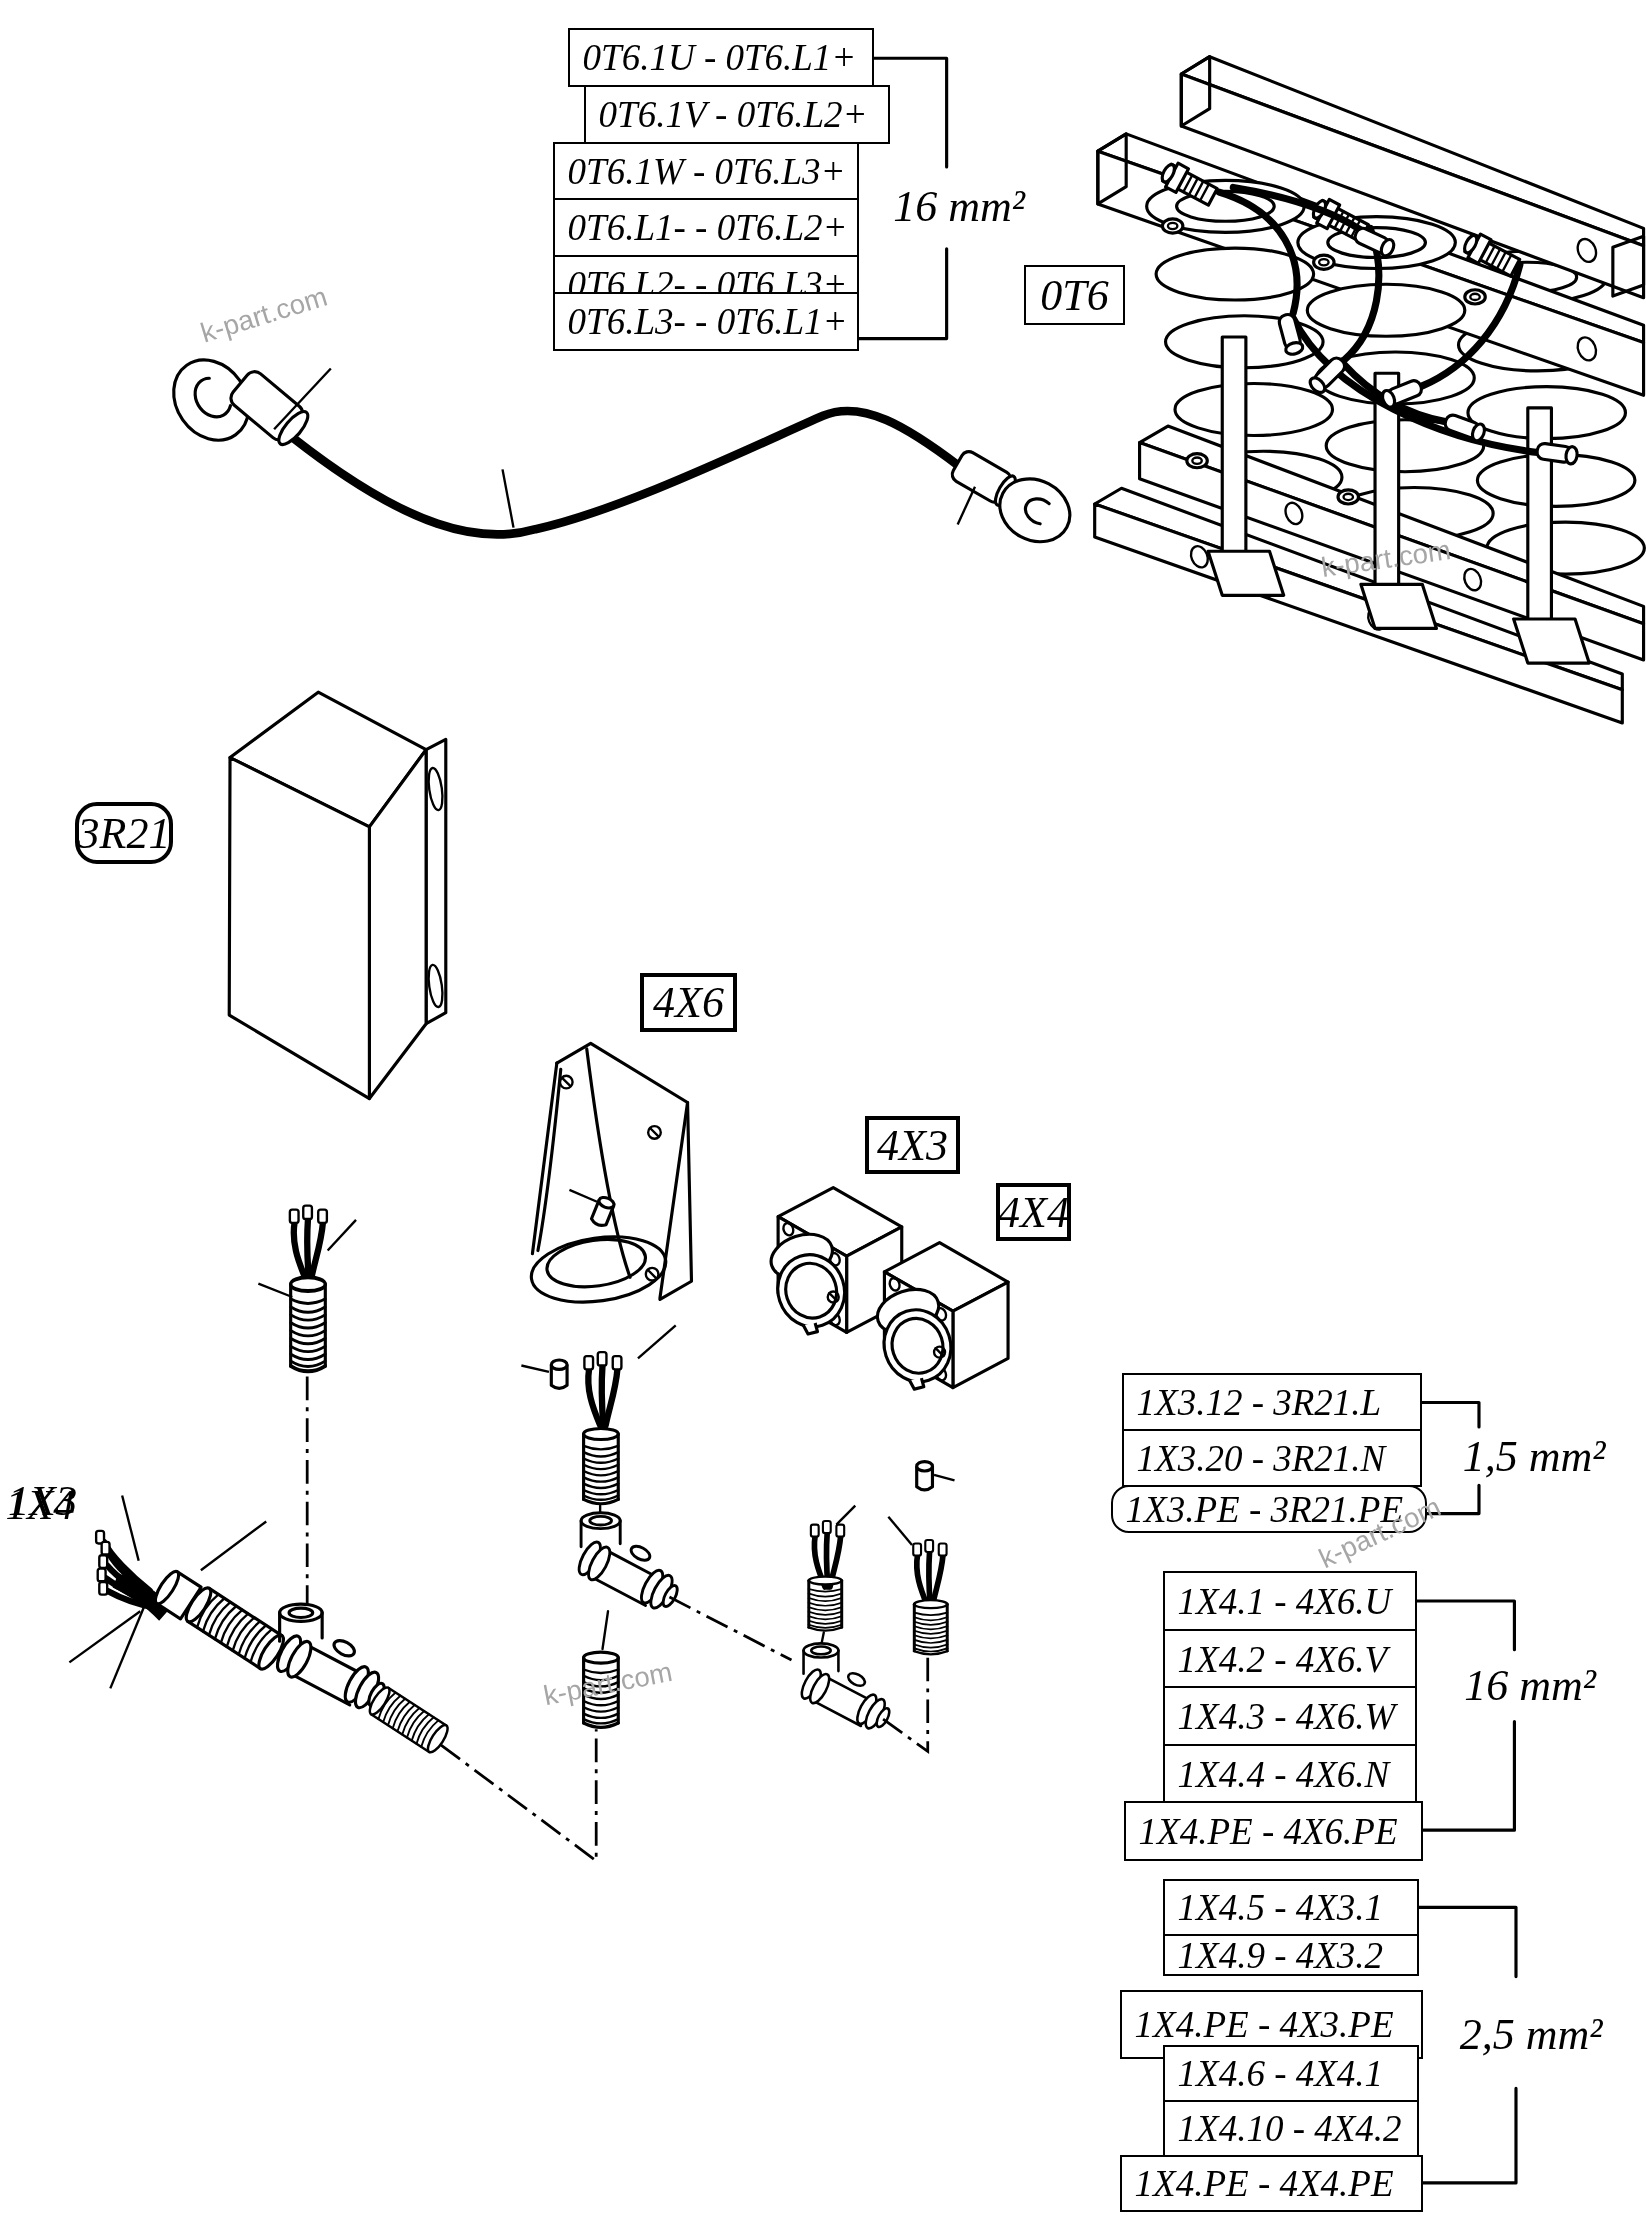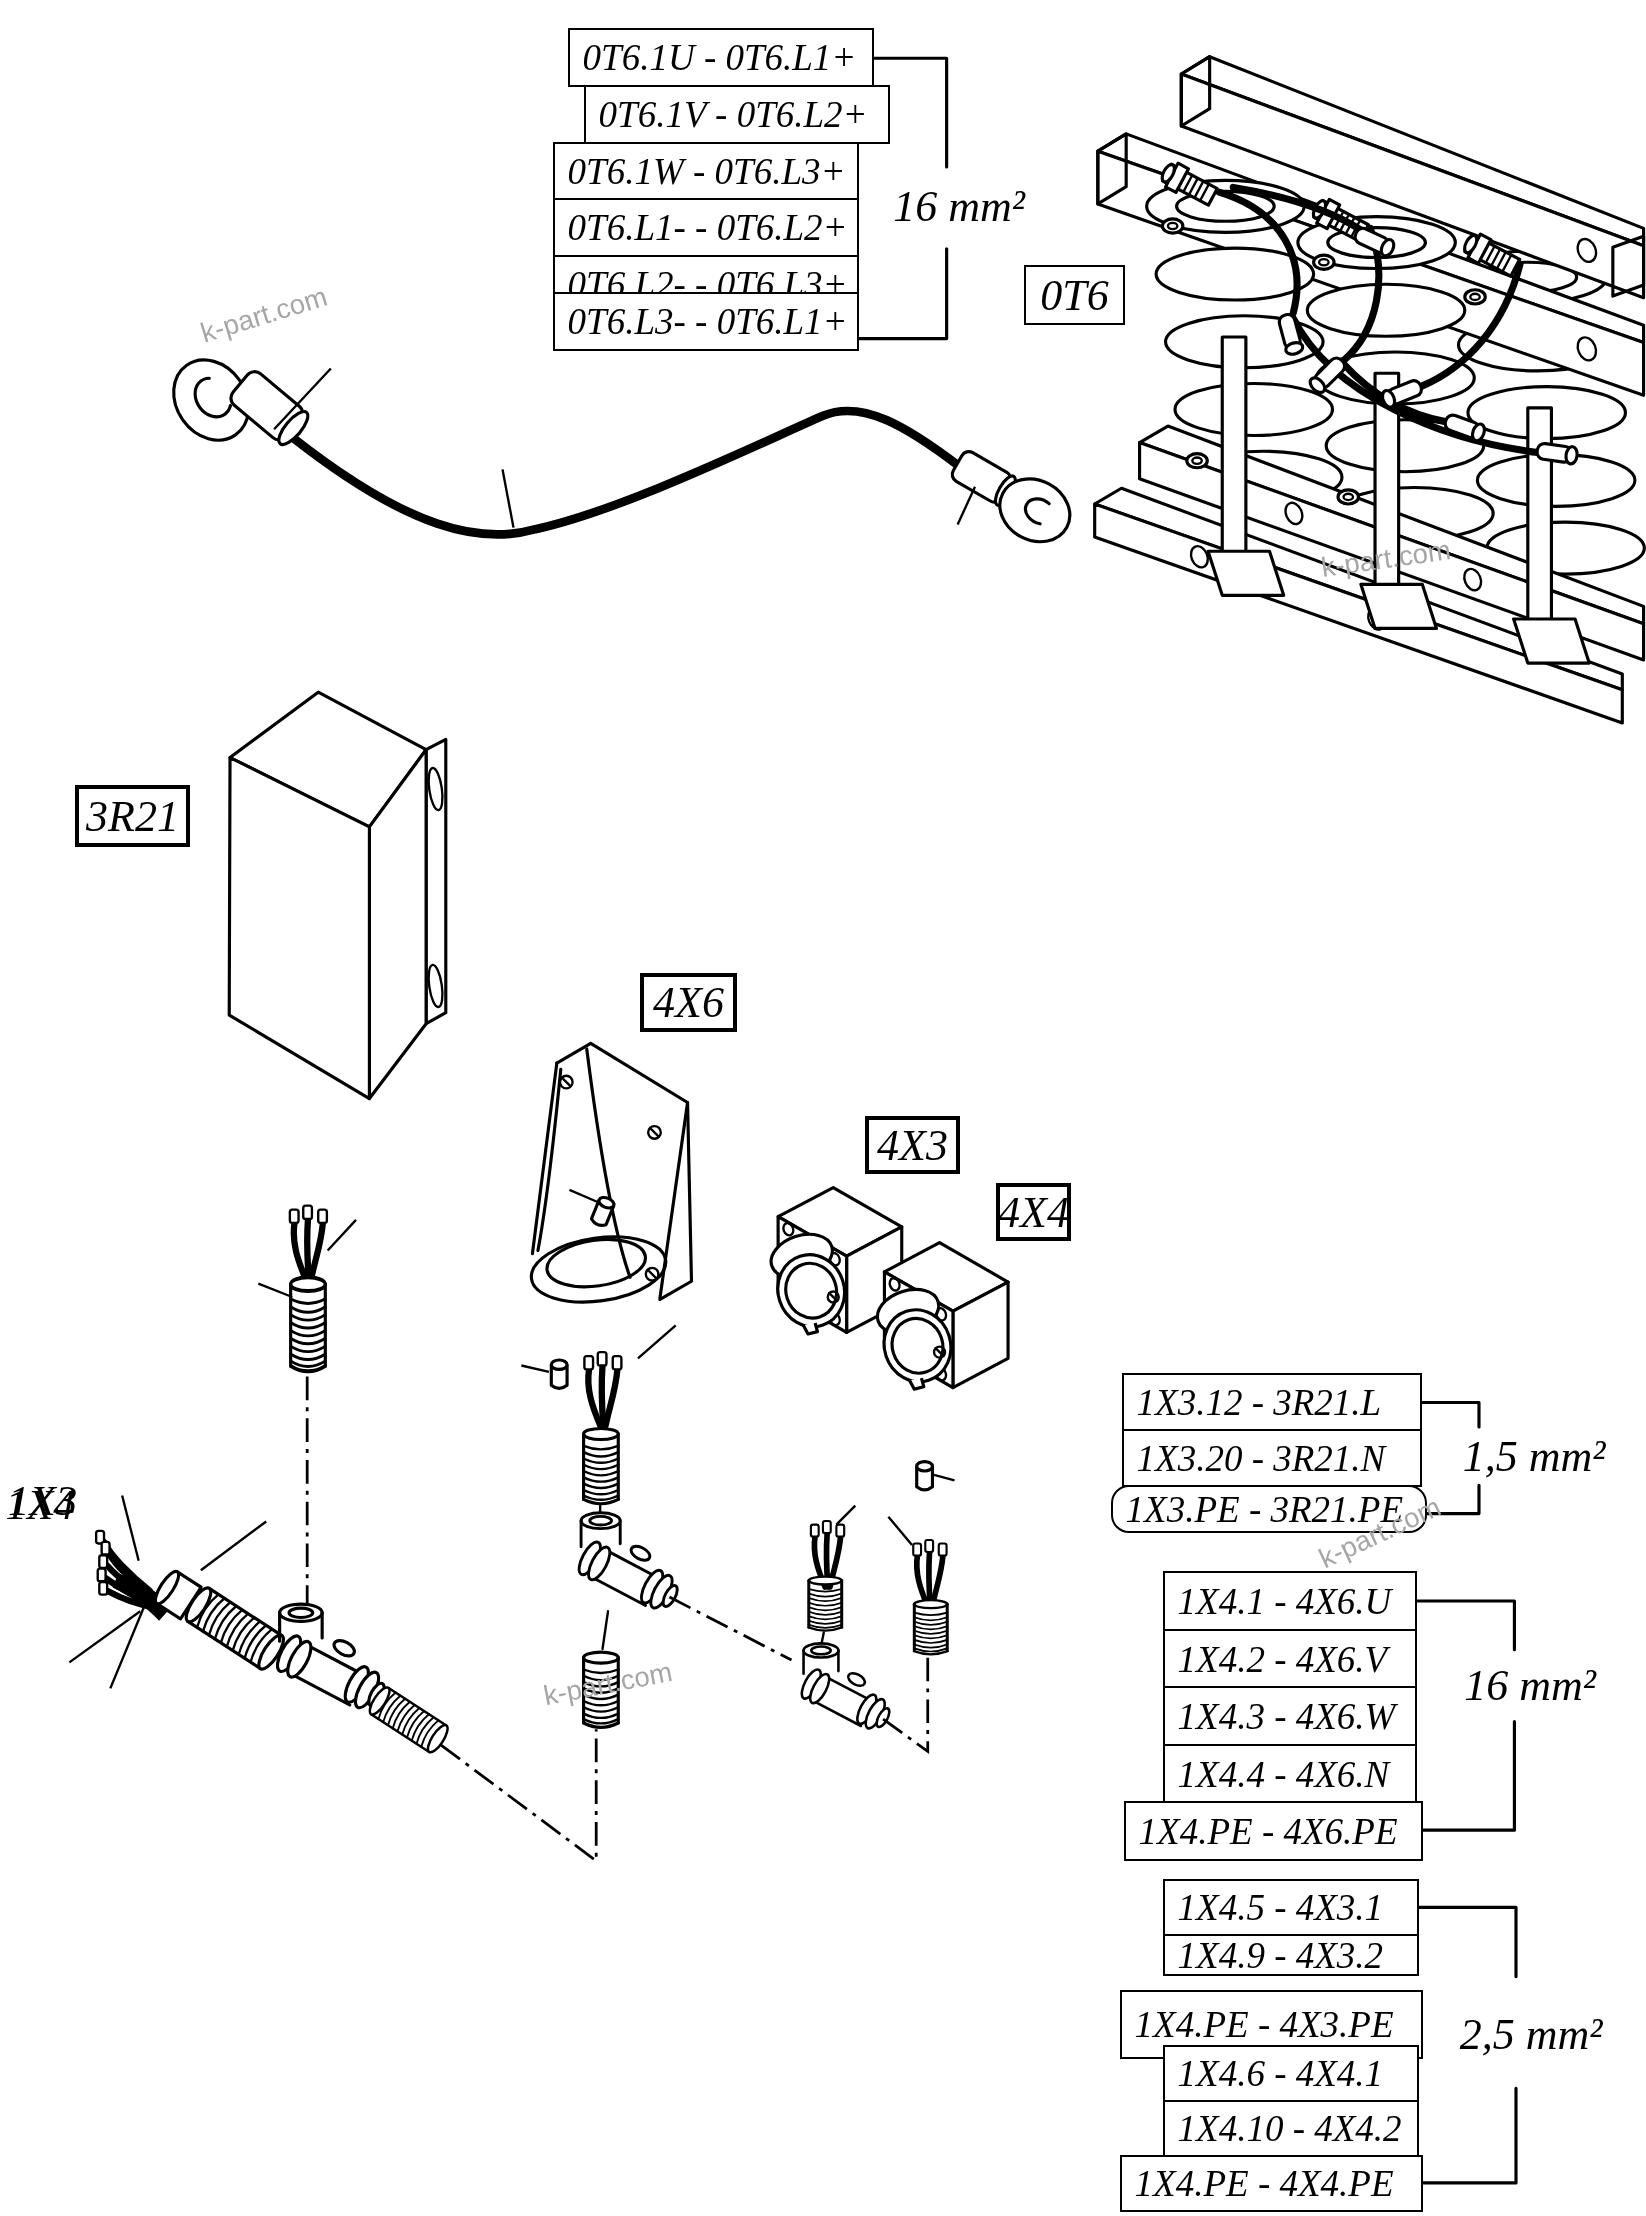--- a/index.html
+++ b/index.html
@@ -371,21 +371,21 @@
       </div>
   <div class="row" style="left:1120px;top:2155px;width:303px;height:57px;">
         <span>1X4.PE - 4X4.PE</span>
       </div>
 </div>
 <div class="gauge" style="left:1531px;top:2034px;">2,5 mm²</div>
 
 <div class="lblbox thin" style="left:1024px;top:265px;width:101px;height:60px;">
       <span>0T6</span>
     </div>
-<div class="lblbox" style="left:75px;top:785px;width:115px;height:62px;">
+<div class="lblbox" style="left:75px;top:802px;width:98px;height:62px;border-radius:22px;">
       <span>3R21</span>
     </div>
 <div class="lblbox" style="left:640px;top:973px;width:97px;height:59px;">
       <span>4X6</span>
     </div>
 <div class="lblbox" style="left:865px;top:1116px;width:95px;height:58px;">
       <span>4X3</span>
     </div>
 <div class="lblbox" style="left:996px;top:1183px;width:75px;height:58px;">
       <span>4X4</span>

